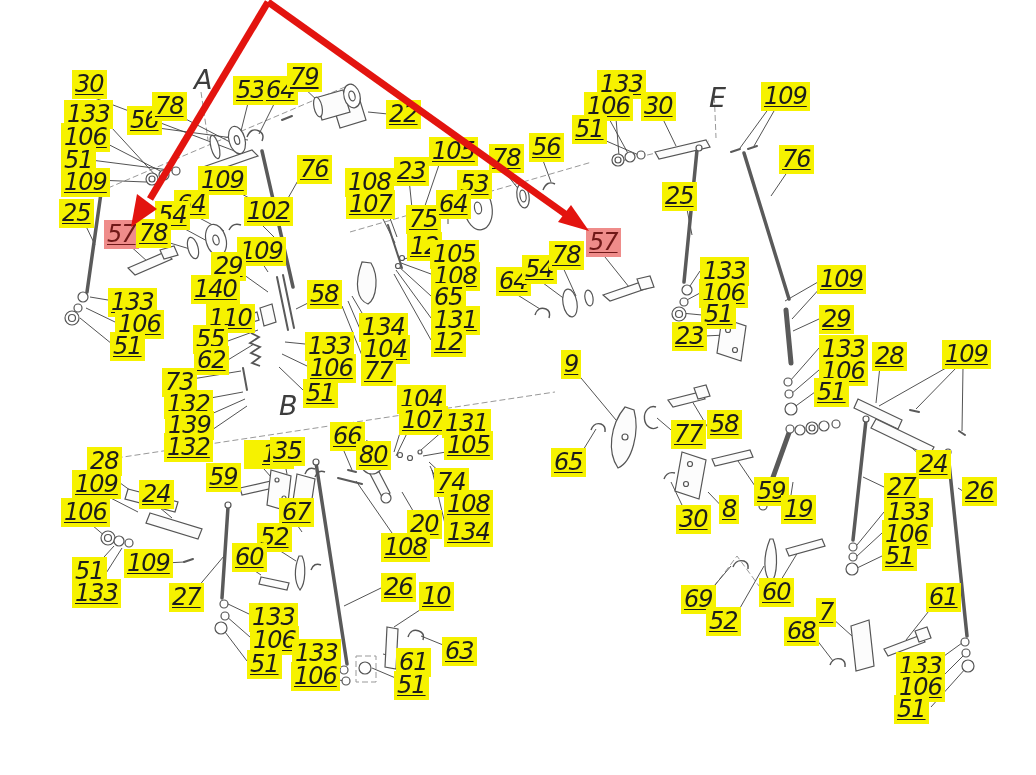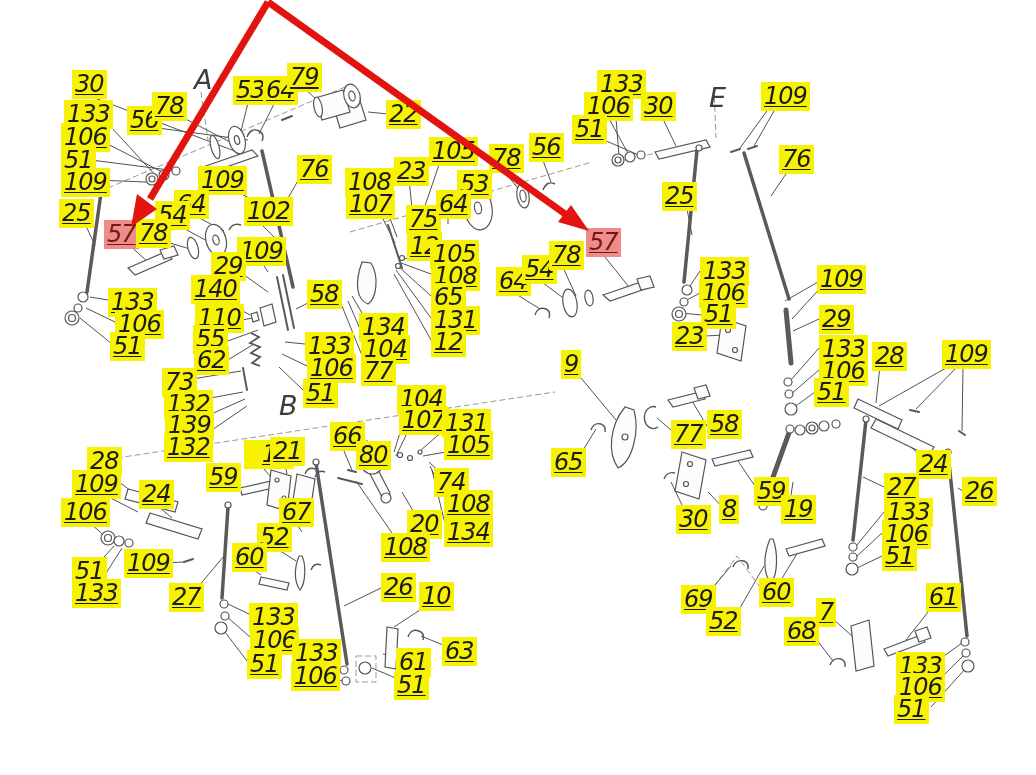--- a/index.html
+++ b/index.html
@@ -230,21 +230,21 @@
       <div class="lbl" style="left: 287px; top: 63px; text-decoration: underline;">79</div>
       <div class="lbl" style="left: 198px; top: 166px;">109</div>
       <div class="lbl" style="left: 232px; top: 197px; margin-left: 12px;">102</div>
       <div class="lbl" style="left: 297px; top: 155px;">76</div>
       <div class="lbl" style="left: 174px; top: 190px;">64</div>
       <div class="lbl" style="left: 155px; top: 201px;">54</div>
       <div class="lbl" style="left: 136px; top: 219px;">78</div>
       <div class="lbl" style="left: 237px; top: 237px;">109</div>
       <div class="lbl" style="left: 211px; top: 252px;">29</div>
       <div class="lbl" style="left: 191px; top: 275px;">140</div>
-      <div class="lbl" style="left: 195px; top: 304px; font-style: italic;">110</div>
+      <div class="lbl" style="left: 206px; top: 304px; font-style: italic;">110</div>
       <div class="lbl" style="left: 193px; top: 325px;">55</div>
       <div class="lbl" style="left: 194px; top: 346px;">62</div>
       <div class="lbl" style="left: 108px; top: 288px;">133</div>
       <div class="lbl" style="left: 115px; top: 310px;">106</div>
       <div class="lbl" style="left: 110px; top: 332px;">51</div>
       <div class="lbl" style="left: 162px; top: 368px;">73</div>
       <div class="lbl" style="left: 164px; top: 390px;">132</div>
       <div class="lbl" style="left: 165px; top: 411px;">139</div>
       <div class="lbl" style="left: 164px; top: 433px;">132</div>
       <div class="lbl" style="left: 386px; top: 100px;">22</div>
@@ -288,21 +288,21 @@
       <div class="lbl" style="left: 87px; top: 447px;">28</div>
       <div class="lbl" style="left: 72px; top: 470px;">109</div>
       <div class="lbl" style="left: 61px; top: 498px;">106</div>
       <div class="lbl" style="left: 72px; top: 557px;">51</div>
       <div class="lbl" style="left: 72px; top: 579px;">133</div>
       <div class="lbl" style="left: 139px; top: 480px;">24</div>
       <div class="lbl" style="left: 124px; top: 549px;">109</div>
       <div class="lbl" style="left: 169px; top: 583px;">27</div>
       <div class="lbl" style="left: 206px; top: 463px;">59</div>
       <div class="lbl" style="left: 244px; top: 440px; padding-left: 18px;">11</div>
-      <div class="lbl" style="left: 270px; top: 437px;">21</div>
+      <div class="lbl" style="left: 270px; top: 437px;">35</div>
       <div class="lbl" style="left: 279px; top: 498px;">67</div>
       <div class="lbl" style="left: 257px; top: 523px;">52</div>
       <div class="lbl" style="left: 232px; top: 543px;">60</div>
       <div class="lbl" style="left: 249px; top: 603px;">133</div>
       <div class="lbl" style="left: 250px; top: 626px;">106</div>
       <div class="lbl" style="left: 247px; top: 650px;">51</div>
       <div class="lbl" style="left: 292px; top: 639px;">133</div>
       <div class="lbl" style="left: 291px; top: 662px;">106</div>
       <div class="lbl" style="left: 381px; top: 573px;">26</div>
       <div class="lbl" style="left: 419px; top: 582px;">10</div>

